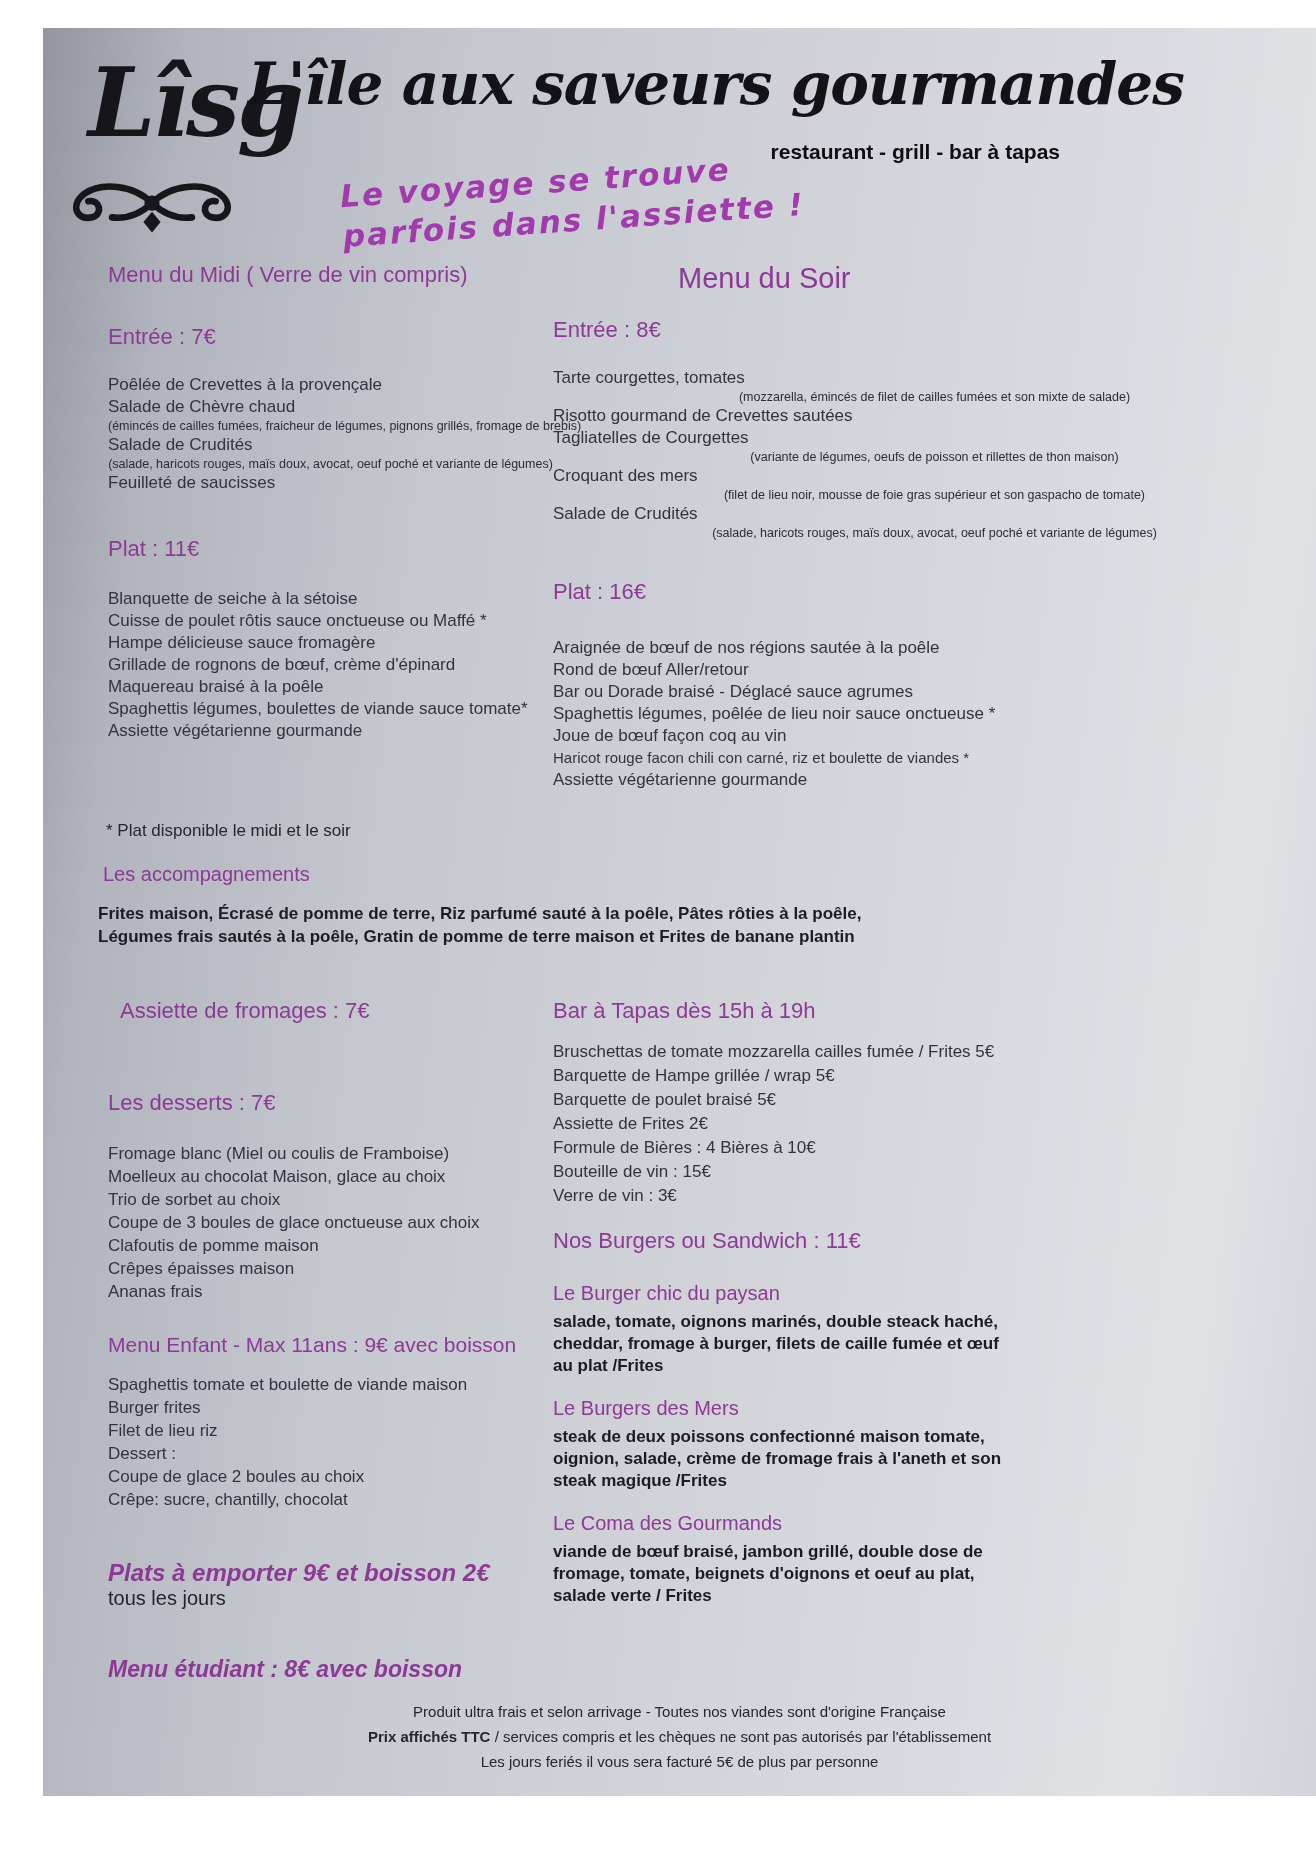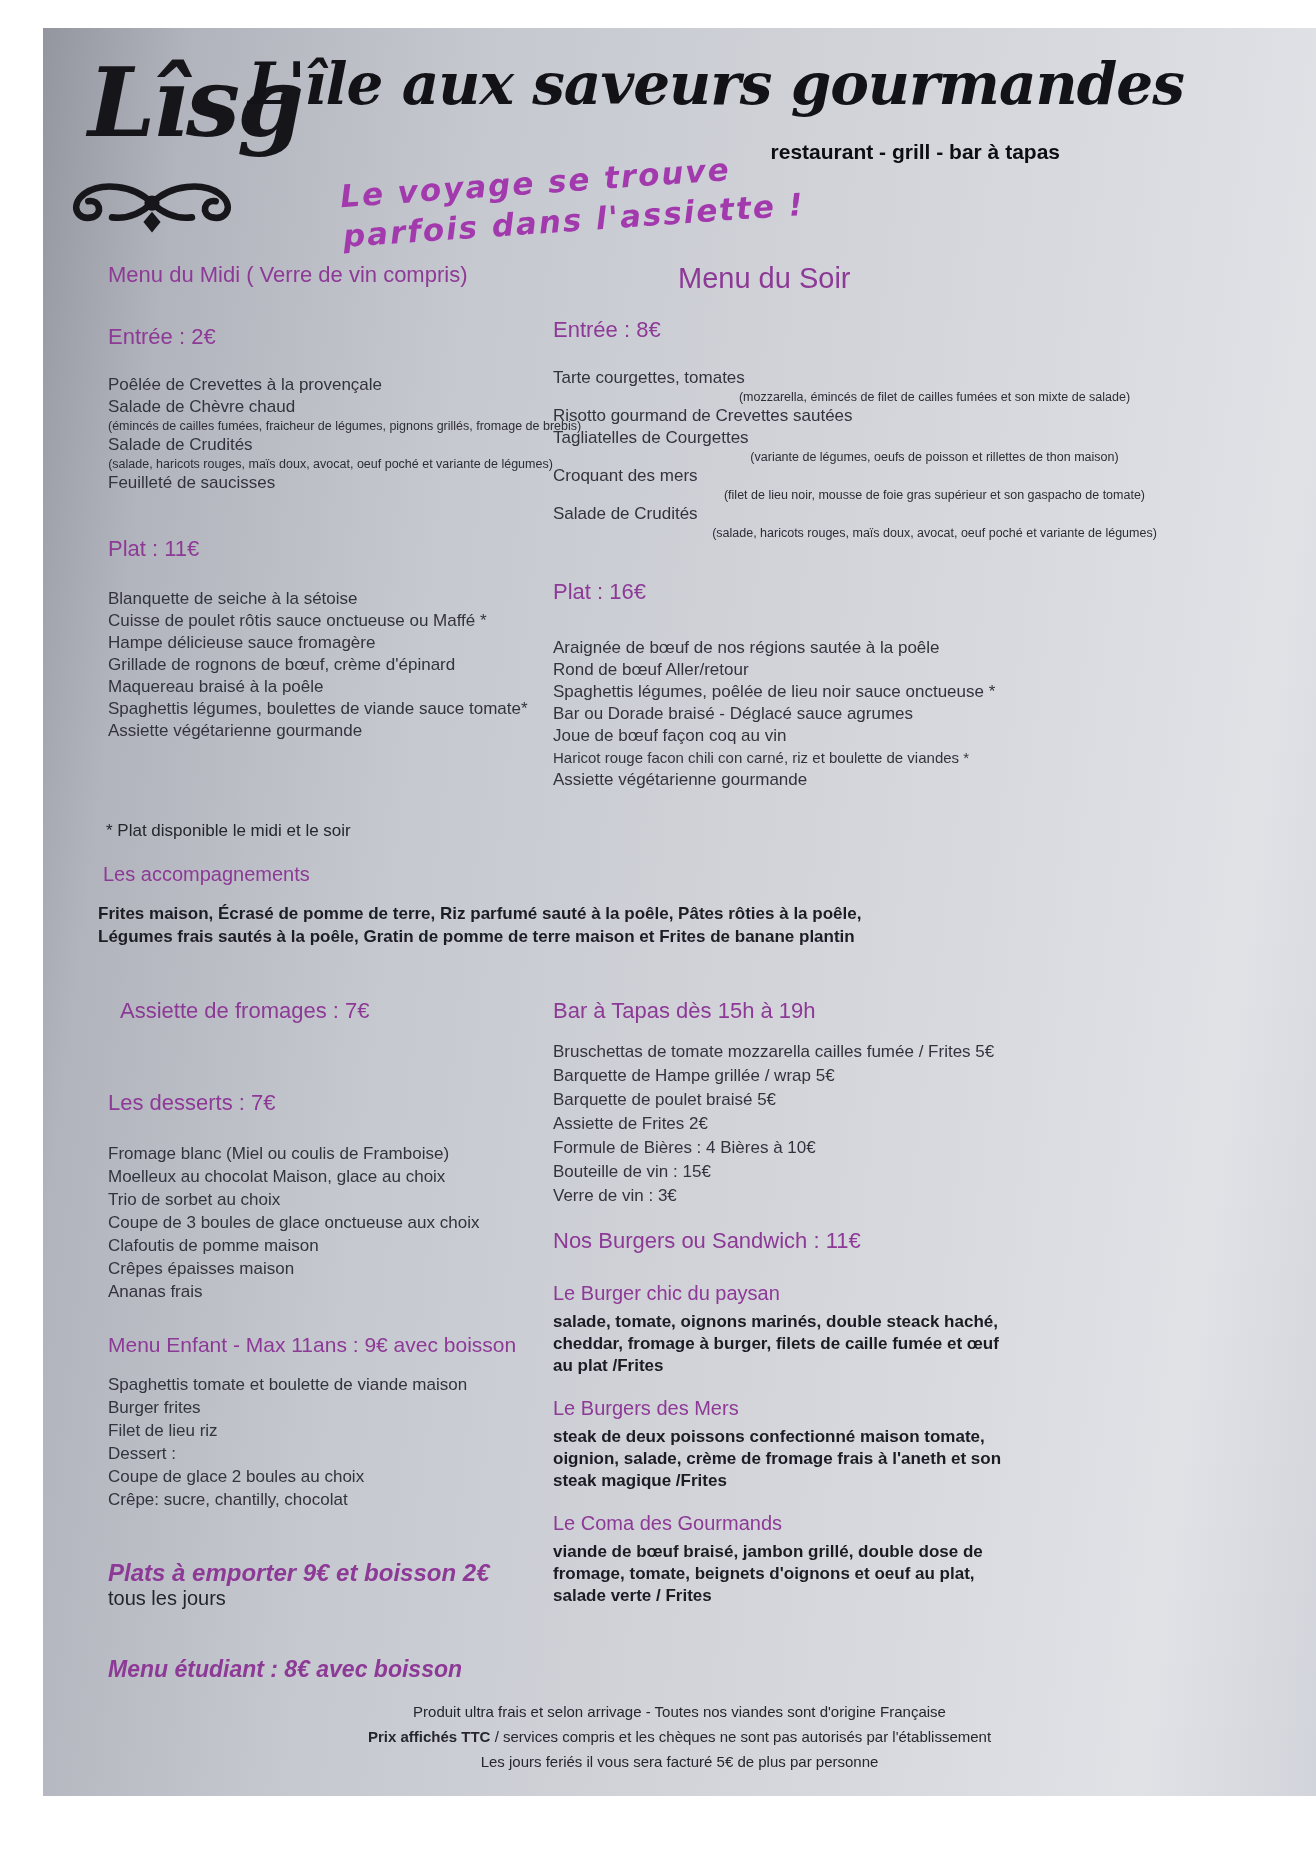--- a/index.html
+++ b/index.html
@@ -99,21 +99,21 @@
     </div>
     <div class="tagline">
       <div>Le voyage se trouve</div>
       <div>parfois dans l'assiette !</div>
     </div>
   </div>
 
   <div class="cols">
     <div class="col-left">
       <div class="sec-title midi-title">Menu du Midi ( Verre de vin compris)</div>
-      <div class="sec-title entree-title">Entrée : 2€</div>
+      <div class="sec-title entree-title">Entrée : 7€</div>
       <div class="item">Poêlée de Crevettes à la provençale</div>
       <div class="item">Salade de Chèvre chaud</div>
       <div class="item-detail">(émincés de cailles fumées, fraicheur de légumes, pignons grillés, fromage de brebis)</div>
       <div class="item">Salade de Crudités</div>
       <div class="item-detail">(salade, haricots rouges, maïs doux, avocat, oeuf poché et variante de légumes)</div>
       <div class="item">Feuilleté de saucisses</div>
       <div class="sec-title plat-title-midi">Plat : 11€</div>
       <div class="item">Blanquette de seiche à la sétoise</div>
       <div class="item">Cuisse de poulet rôtis sauce onctueuse ou Maffé *</div>
       <div class="item">Hampe délicieuse  sauce fromagère</div>
@@ -131,22 +131,22 @@
       <div class="item">Risotto gourmand de Crevettes sautées</div>
       <div class="item">Tagliatelles de Courgettes</div>
       <div class="item-detail">(variante de légumes, oeufs de poisson et rillettes de thon maison)</div>
       <div class="item">Croquant des mers</div>
       <div class="item-detail">(filet de lieu noir, mousse de foie gras supérieur et son gaspacho de tomate)</div>
       <div class="item">Salade de Crudités</div>
       <div class="item-detail">(salade, haricots rouges, maïs doux, avocat, oeuf poché et variante de légumes)</div>
       <div class="sec-title plat-title-soir">Plat : 16€</div>
       <div class="item">Araignée de bœuf de nos régions sautée à la poêle</div>
       <div class="item">Rond de bœuf Aller/retour</div>
+      <div class="item">Bar ou Dorade braisé - Déglacé sauce agrumes</div>
       <div class="item">Spaghettis légumes, poêlée de lieu noir sauce onctueuse *</div>
-      <div class="item">Bar ou Dorade braisé - Déglacé sauce agrumes</div>
       <div class="item">Joue de bœuf façon coq au vin</div>
       <div class="item small-item">Haricot rouge facon chili con carné, riz et boulette de viandes *</div>
       <div class="item">Assiette végétarienne gourmande</div>
     </div>
   </div>
 
   <div class="note">* Plat disponible le midi et le soir</div>
 
   <div class="accomp-title sec-title">Les accompagnements</div>
   <div class="accomp-line">Frites maison, Écrasé de pomme de terre, Riz parfumé sauté à la poêle, Pâtes rôties à la poêle,</div>

